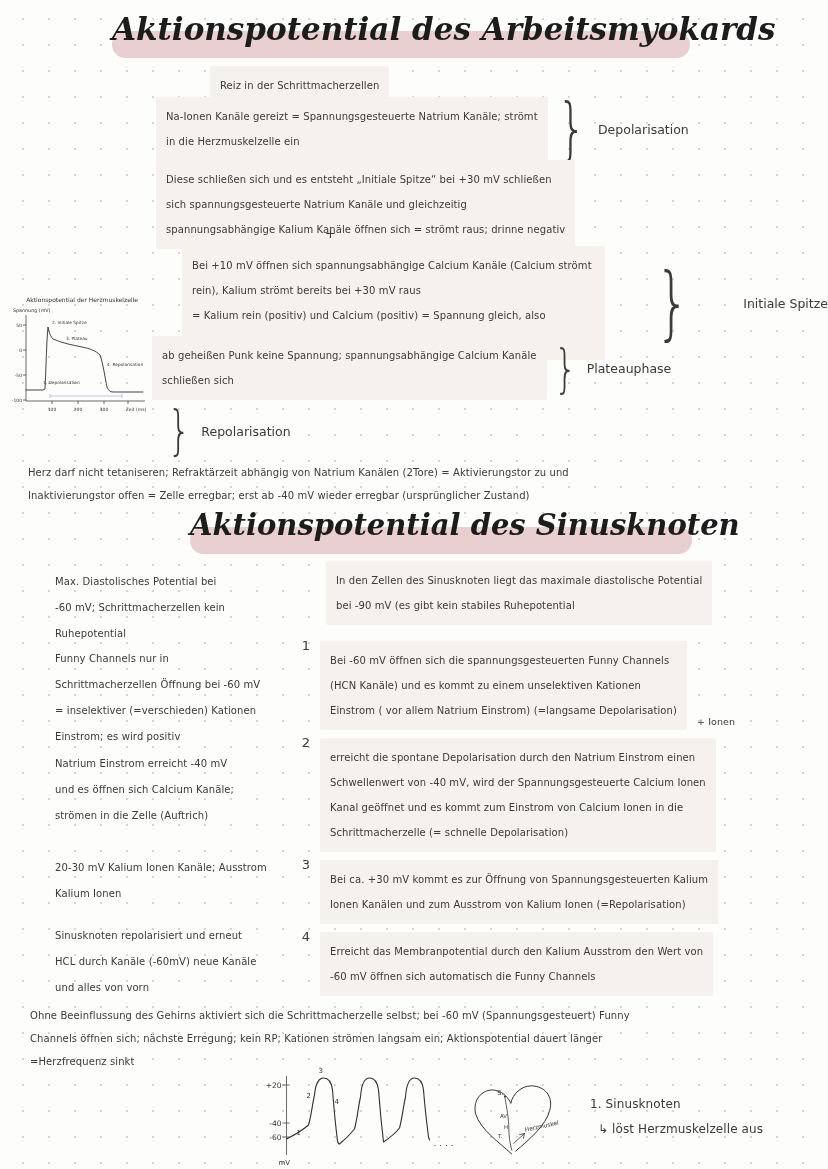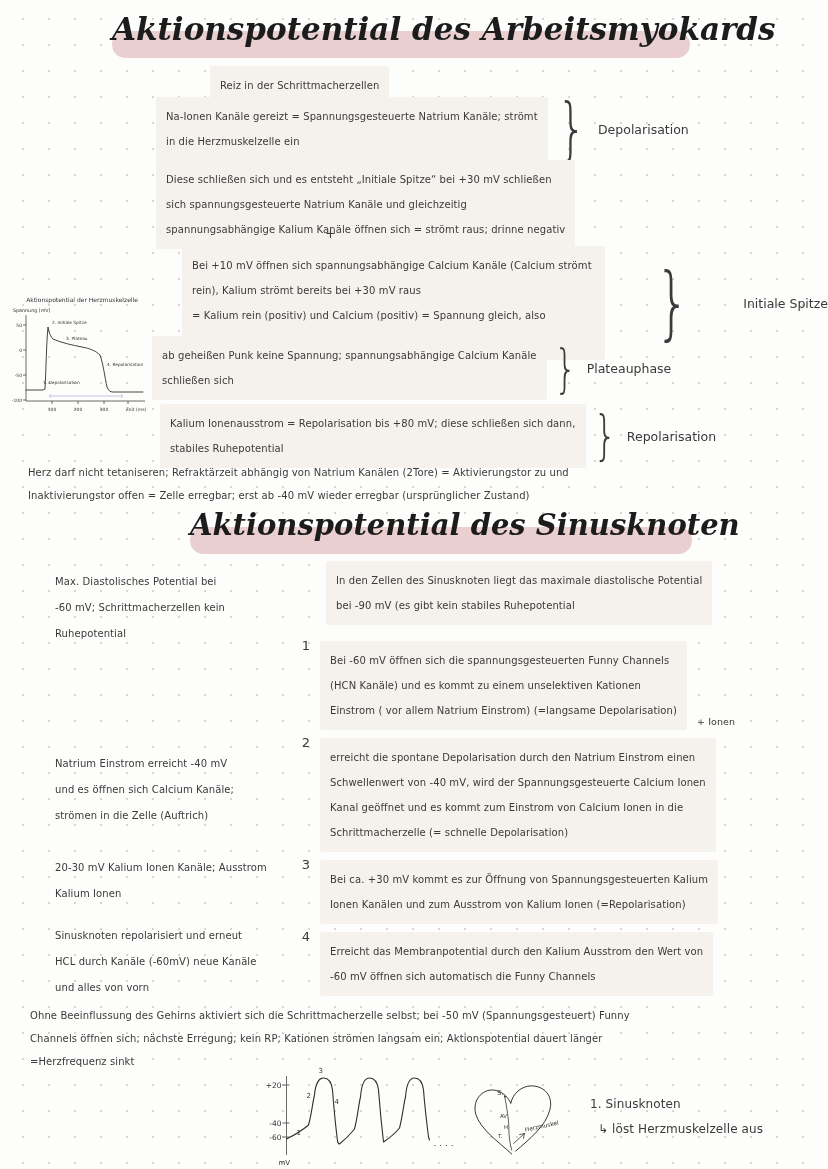--- a/index.html
+++ b/index.html
@@ -83,22 +83,20 @@
   </div>
 
   <div class="row" id="row-b4">
     <div class="hw beige">ab geheißen Punk keine Spannung; spannungsabhängige Calcium Kanäle
 schließen sich</div>
     <span class="brace" style="font-size:52px;line-height:52px;">}</span>
     <span class="brace-label">Plateauphase</span>
   </div>
 
   <div class="row" id="row-b5">
-    <div class="hw beige">Kalium Ionenausstrom = Repolarisation bis +80 mV; diese schließen sich dann,
-stabiles Ruhepotential</div>
     <span class="brace" style="font-size:54px;line-height:54px;">}</span>
     <span class="brace-label">Repolarisation</span>
   </div>
 
   <svg class="abs" id="myocard-chart" width="140" height="134" viewBox="0 0 140 134">
     <text x="72" y="9" font-size="6" text-anchor="middle" fill="#555">Aktionspotential der Herzmuskelzelle</text>
     <text x="3" y="19" font-size="4.8" fill="#555">Spannung (mV)</text>
     <path class="axis" d="M16,22 L16,108 L135,108"></path>
     <path class="axis" d="M13,32 L16,32 M13,57 L16,57 M13,82 L16,82 M13,107 L16,107"></path>
     <text x="12" y="34" font-size="4.5" text-anchor="end">50</text>
@@ -120,20 +118,24 @@
 
   <div class="abs hw" id="note1">Herz darf nicht tetaniseren; Refraktärzeit abhängig von Natrium Kanälen (2Tore) = Aktivierungstor zu und
 Inaktivierungstor offen = Zelle erregbar; erst ab -40 mV wieder erregbar (ursprünglicher Zustand)</div>
 
   <div class="band" id="t2-band"></div>
   <div class="script-title" id="t2-text">Aktionspotential des Sinusknoten</div>
 
   <div class="hw leftnote" id="l1">Max. Diastolisches Potential bei
 -60 mV; Schrittmacherzellen kein
 Ruhepotential</div>
+  <div class="hw leftnote" id="l2">Funny Channels nur in
+Schrittmacherzellen Öffnung bei -60 mV
+= inselektiver (=verschieden) Kationen
+Einstrom; es wird positiv</div>
   <div class="hw leftnote" id="l3">Natrium Einstrom erreicht -40 mV
 und es öffnen sich Calcium Kanäle;
 strömen in die Zelle (Auftrich)</div>
   <div class="hw leftnote" id="l4">20-30 mV Kalium Ionen Kanäle; Ausstrom
 Kalium Ionen</div>
   <div class="hw leftnote" id="l5">Sinusknoten repolarisiert und erneut
 HCL durch Kanäle (-60mV) neue Kanäle
 und alles von vorn</div>
 
   <div class="step" id="intro-row">
@@ -158,21 +160,21 @@
     <span class="step-num">3</span>
     <div class="hw beige">Bei ca. +30 mV kommt es zur Öffnung von Spannungsgesteuerten Kalium
 Ionen Kanälen und zum Ausstrom von Kalium Ionen (=Repolarisation)</div>
   </div>
   <div class="step" id="step4">
     <span class="step-num">4</span>
     <div class="hw beige">Erreicht das Membranpotential durch den Kalium Ausstrom den Wert von
 -60 mV öffnen sich automatisch die Funny Channels</div>
   </div>
 
-  <div class="abs hw" id="note2">Ohne Beeinflussung des Gehirns aktiviert sich die Schrittmacherzelle selbst; bei -50 mV (Spannungsgesteuert) Funny
+  <div class="abs hw" id="note2">Ohne Beeinflussung des Gehirns aktiviert sich die Schrittmacherzelle selbst; bei -60 mV (Spannungsgesteuert) Funny
 Channels öffnen sich; nächste Erregung; kein RP; Kationen strömen langsam ein; Aktionspotential dauert länger
 =Herzfrequenz sinkt</div>
 
   <svg class="abs" id="wave-sketch" width="205" height="105" viewBox="0 0 200 105">
     <path class="axis" d="M32,13 L32,92 M28,22 L35,22 M28,60 L35,60 M28,74 L35,74"></path>
     <text x="27" y="25" font-size="7.5" text-anchor="end">+20</text>
     <text x="27" y="63" font-size="7.5" text-anchor="end">-40</text>
     <text x="27" y="77" font-size="7.5" text-anchor="end">-60</text>
     <text x="24" y="102" font-size="7">mV</text>
     <path class="ink" stroke-width="1.1" d="M32,76 C40,72 47,68 54,62 C57,52 58,40 60,32 C61,20 65,15 69,15 C74,15 77,19 78,27 C79,40 81,62 83,78 C83.5,80 84,81 85,81 C90,77 96,71 100,66 C103,55 104,42 106,34 C107,20 111,15 115,15 C120,15 123,19 124,27 C125,40 127,62 129,79 C135,75 141,70 145,65 C148,54 149,42 151,34 C152,20 156,15 160,15 C165,15 168,19 169,27 C170,40 172,58 174,74 L175,77"></path>

